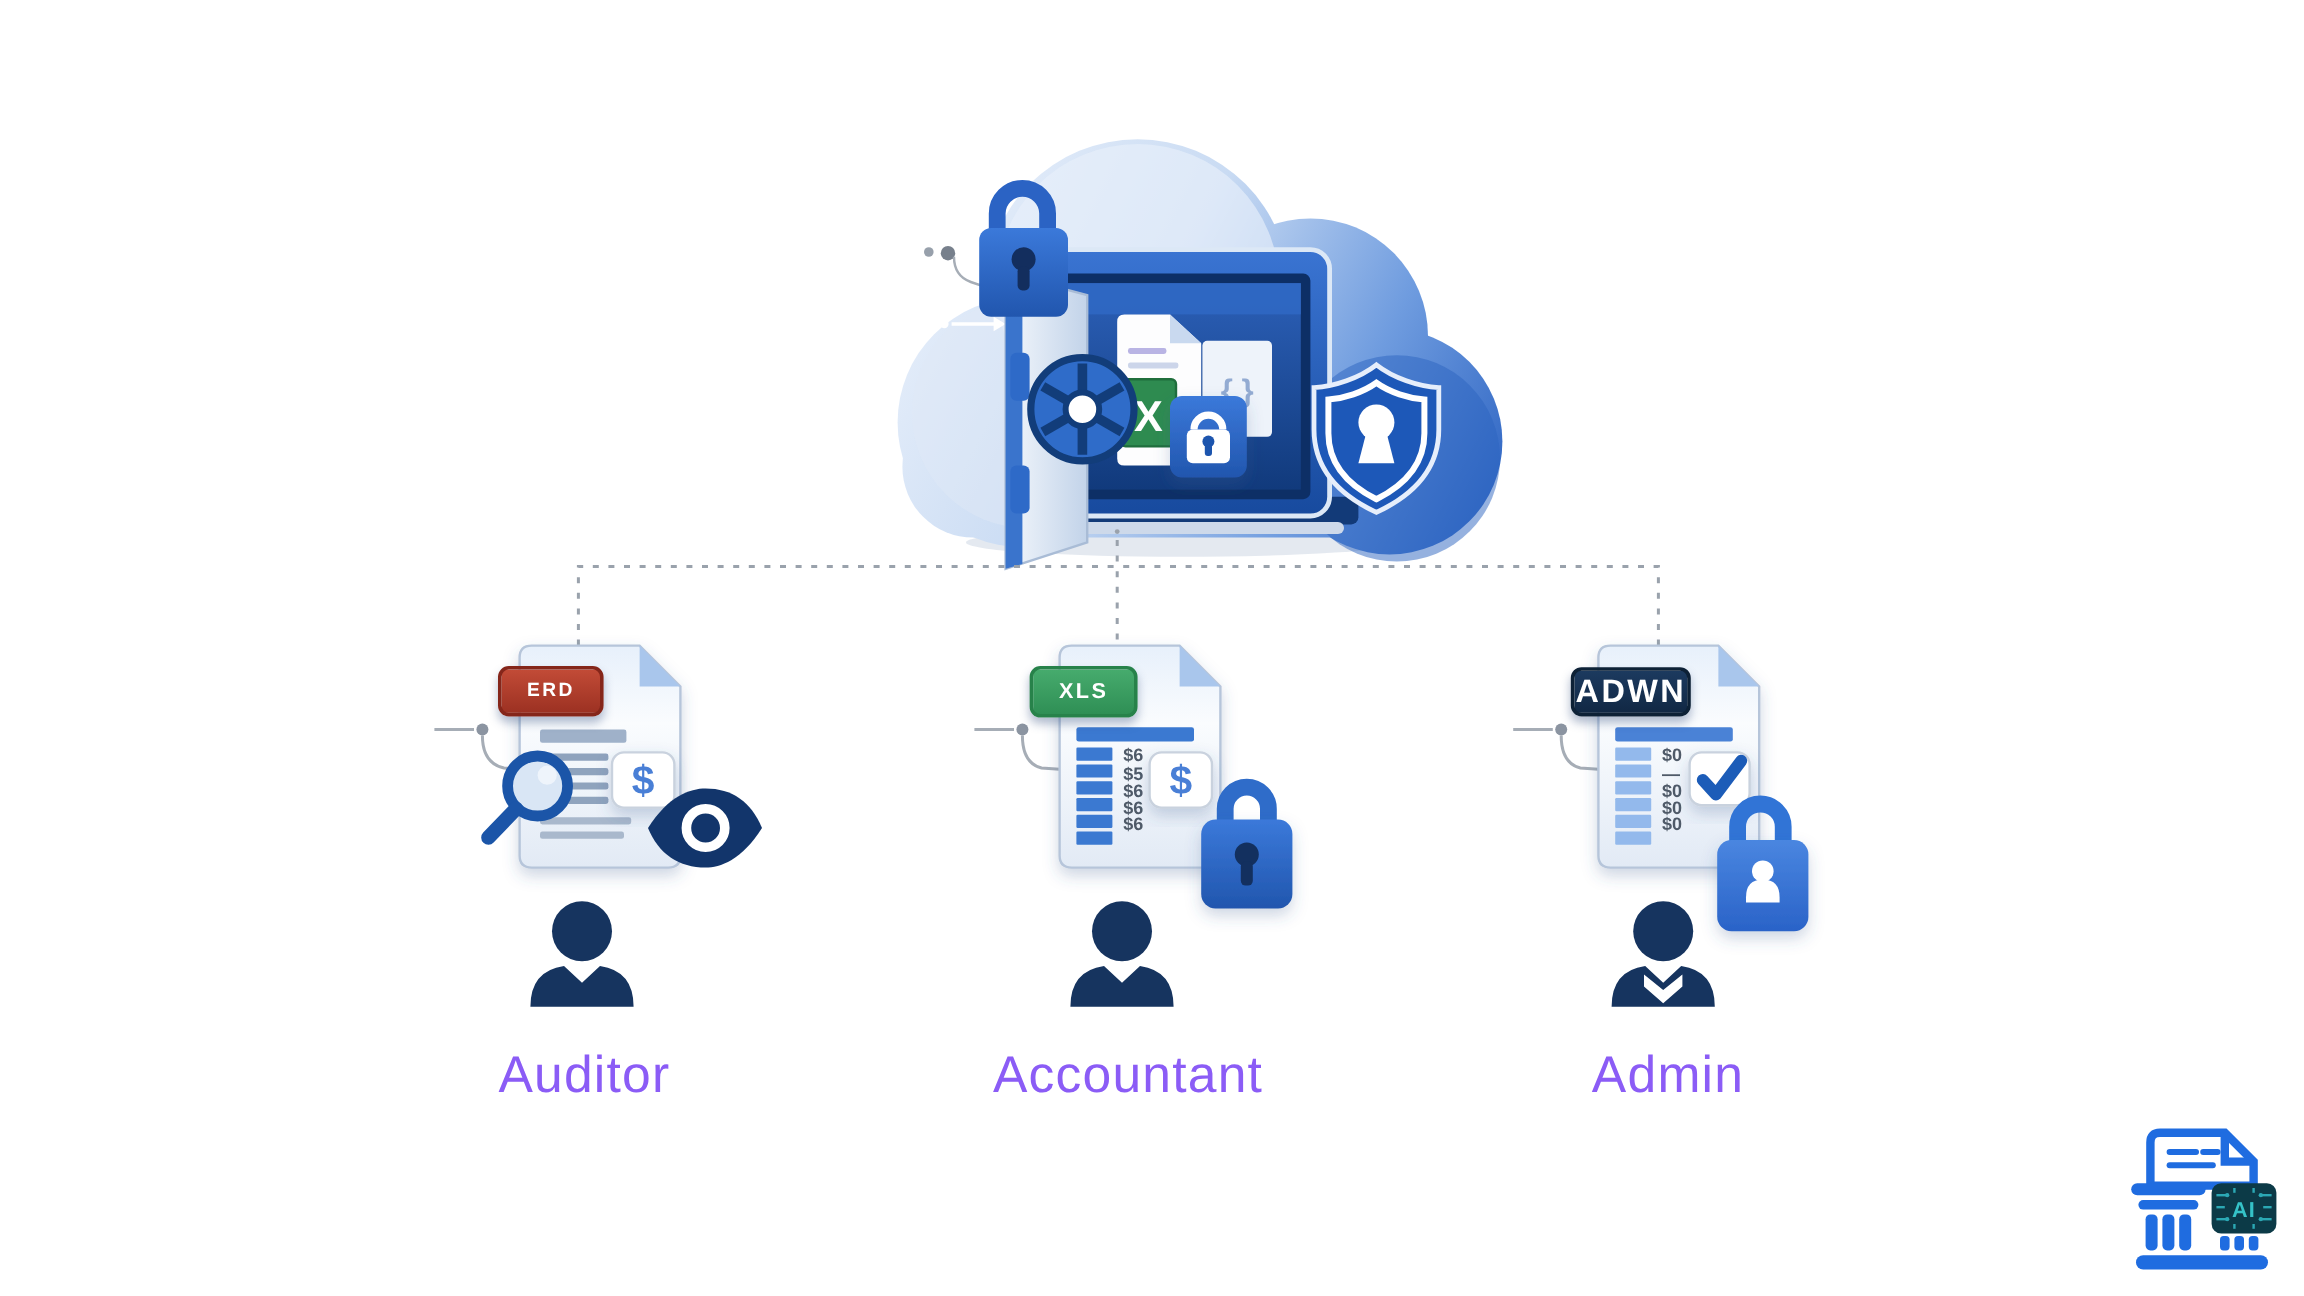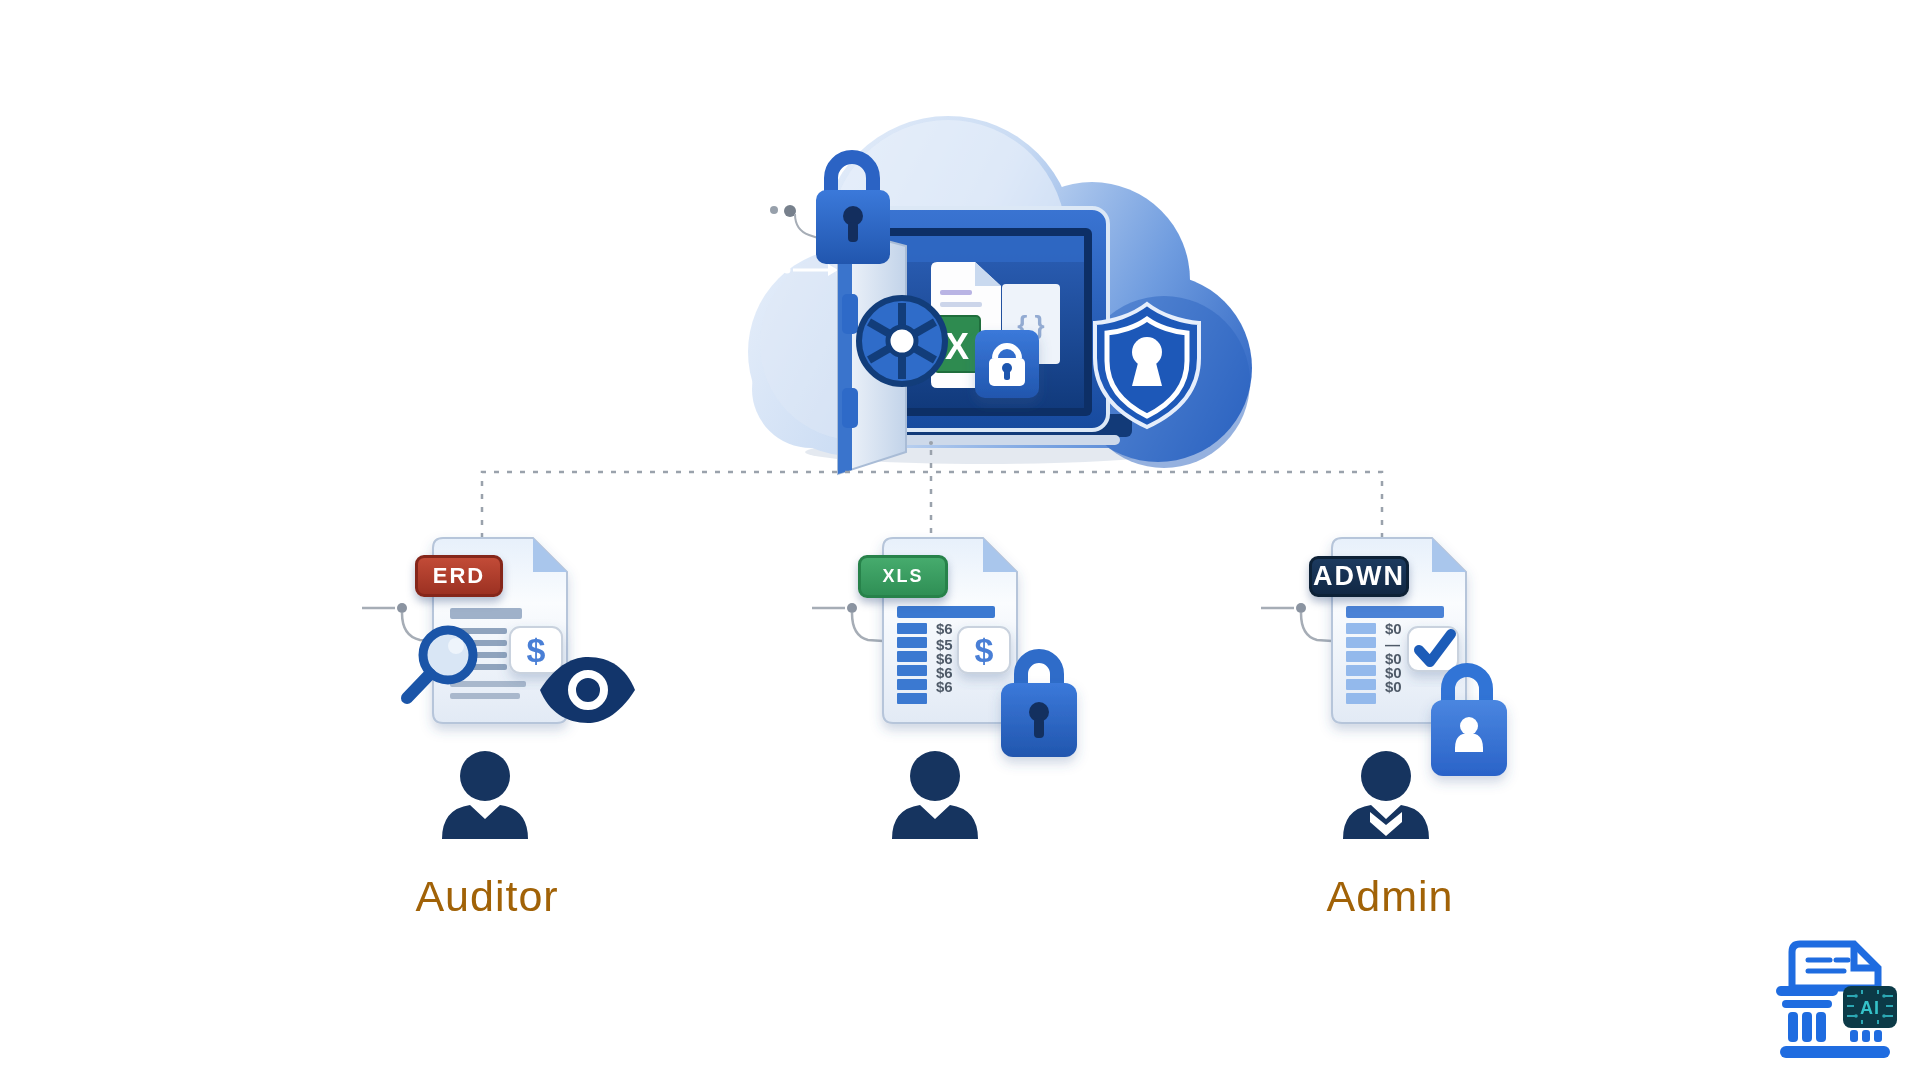--- a/index.html
+++ b/index.html
@@ -2,28 +2,28 @@
 <html><head>
 <meta charset="utf-8">
 <style>
   html,body{margin:0;padding:0;background:#ffffff;}
   .canvas{position:relative;width:1920px;height:1080px;background:#ffffff;overflow:hidden;
           font-family:"Liberation Sans",sans-serif;}
   svg{position:absolute;inset:0;}
   .badge{position:absolute;display:flex;align-items:center;justify-content:center;
          color:#fff;font-weight:bold;border-radius:9px;letter-spacing:2px;
          box-shadow:0 5px 8px rgba(40,70,120,.35);}
-  .badge-erd{left:415px;top:555px;width:82px;height:36px;font-size:22px;
+  .badge-erd{left:415px;top:555px;width:82px;height:36px;font-size:16px;
          background:linear-gradient(180deg,#c24b37,#9c3122);border:3px solid #85261a;}
   .badge-xls{left:858px;top:555px;width:84px;height:37px;font-size:18px;
          background:linear-gradient(180deg,#46ab6d,#2f8f55);border:3px solid #27824a;}
   .badge-adwn{left:1309px;top:556px;width:94px;height:35px;font-size:27px;
          background:linear-gradient(180deg,#1c3a5f,#112844);border:3px solid #0d2136;}
   .role-label{position:absolute;top:872px;transform:translateX(-50%);
-         font-size:43px;color:#a16207;letter-spacing:1px;white-space:nowrap;}
+         font-size:43px;color:#8b5cf6;letter-spacing:1px;white-space:nowrap;}
   .lbl-auditor{left:487px;}
   .lbl-accountant{left:940px;}
   .lbl-admin{left:1390px;}
 </style>
 </head>
 <body>
 
 <div class="canvas">
 <svg width="1920" height="1080" viewBox="0 0 1920 1080">
   <defs>
@@ -328,14 +328,15 @@
       <text x="1870" y="1014" font-size="18" font-weight="bold" fill="#35c2c8" text-anchor="middle" letter-spacing="1">AI</text>
     </g>
   </g>
 </svg>
 
 <div class="badge badge-erd">ERD</div>
 <div class="badge badge-xls">XLS</div>
 <div class="badge badge-adwn">ADWN</div>
 
 <div class="role-label lbl-auditor">Auditor</div>
+<div class="role-label lbl-accountant">Accountant</div>
 <div class="role-label lbl-admin">Admin</div>
 </div>
 
 </body></html>

